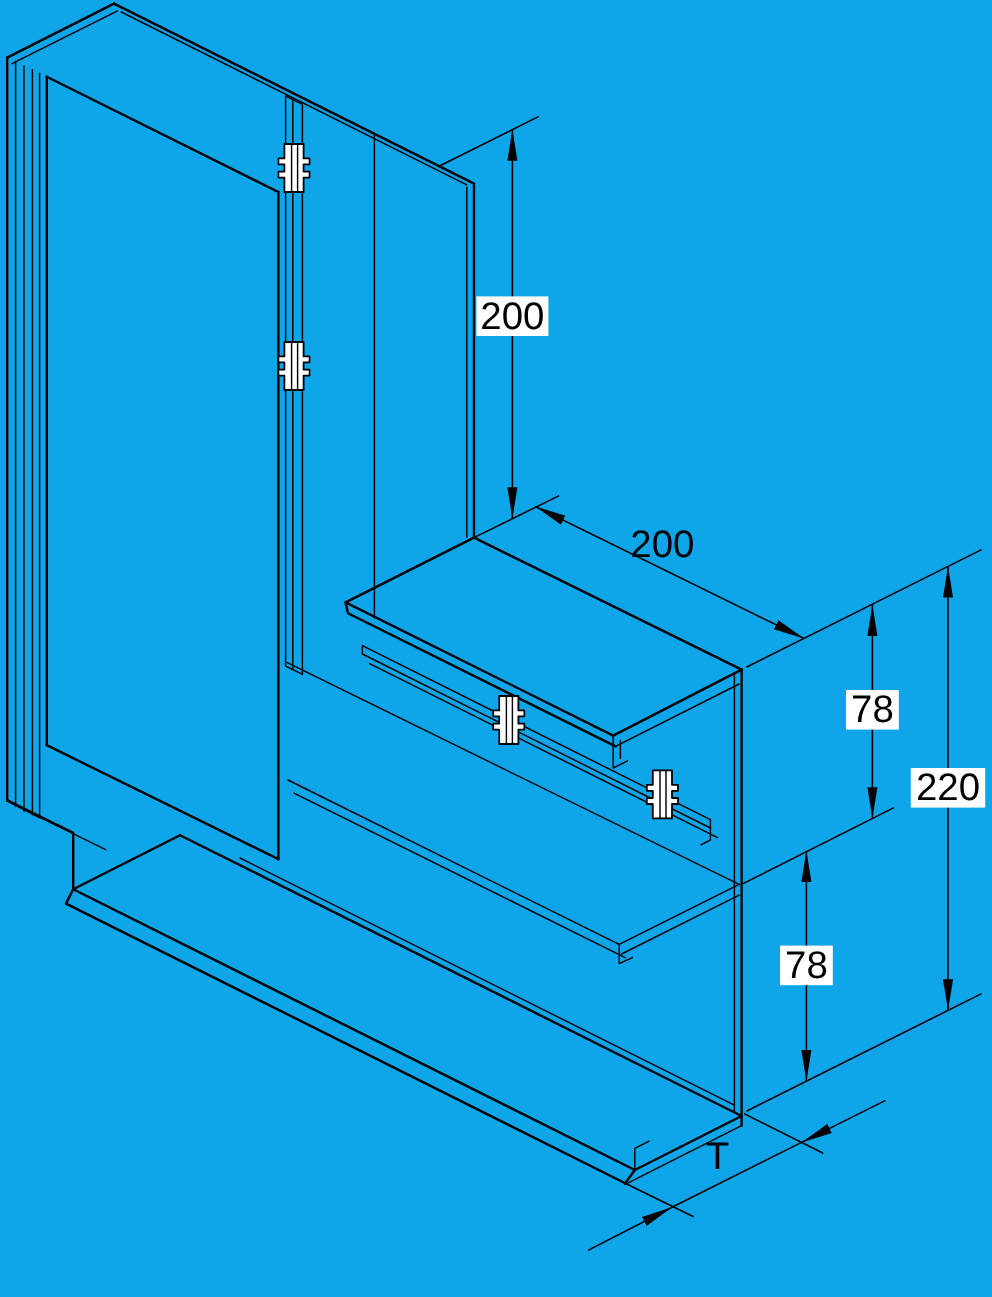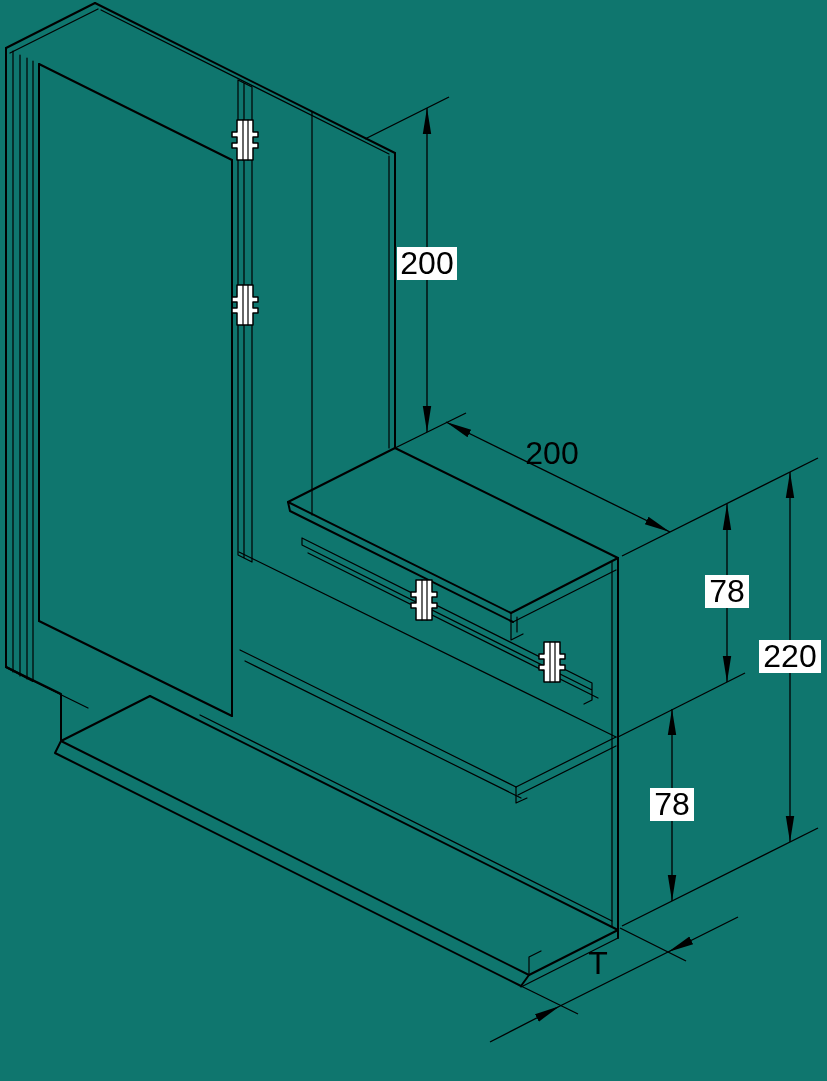--- a/index.html
+++ b/index.html
@@ -1,16 +1,16 @@
 <!DOCTYPE html>
 <html><head>
 <meta charset="utf-8">
 <style>
   html,body{margin:0;padding:0;background:#ffffff;}
-  .canvas{position:relative;width:827px;height:1081px;background:#0f766e;overflow:hidden;}
+  .canvas{position:relative;width:827px;height:1081px;background:#0ea5e9;overflow:hidden;}
   svg{display:block;}
   .main{stroke:#000000;stroke-width:2;fill:none;stroke-linecap:round;stroke-linejoin:round;}
   .thin{stroke:#000000;stroke-width:1.2;fill:none;stroke-linecap:round;stroke-linejoin:round;}
   .dim{stroke:#000000;stroke-width:1.3;fill:none;}
   .clampfill{stroke:#000000;stroke-width:1.5;fill:#ffffff;stroke-linejoin:round;}
   .lblbg{fill:#ffffff;stroke:none;}
   text.dimlabel{font-family:"Liberation Sans","DejaVu Sans",sans-serif;font-size:32px;fill:#000000;text-anchor:middle;}
 </style>
 </head>
 <body>

